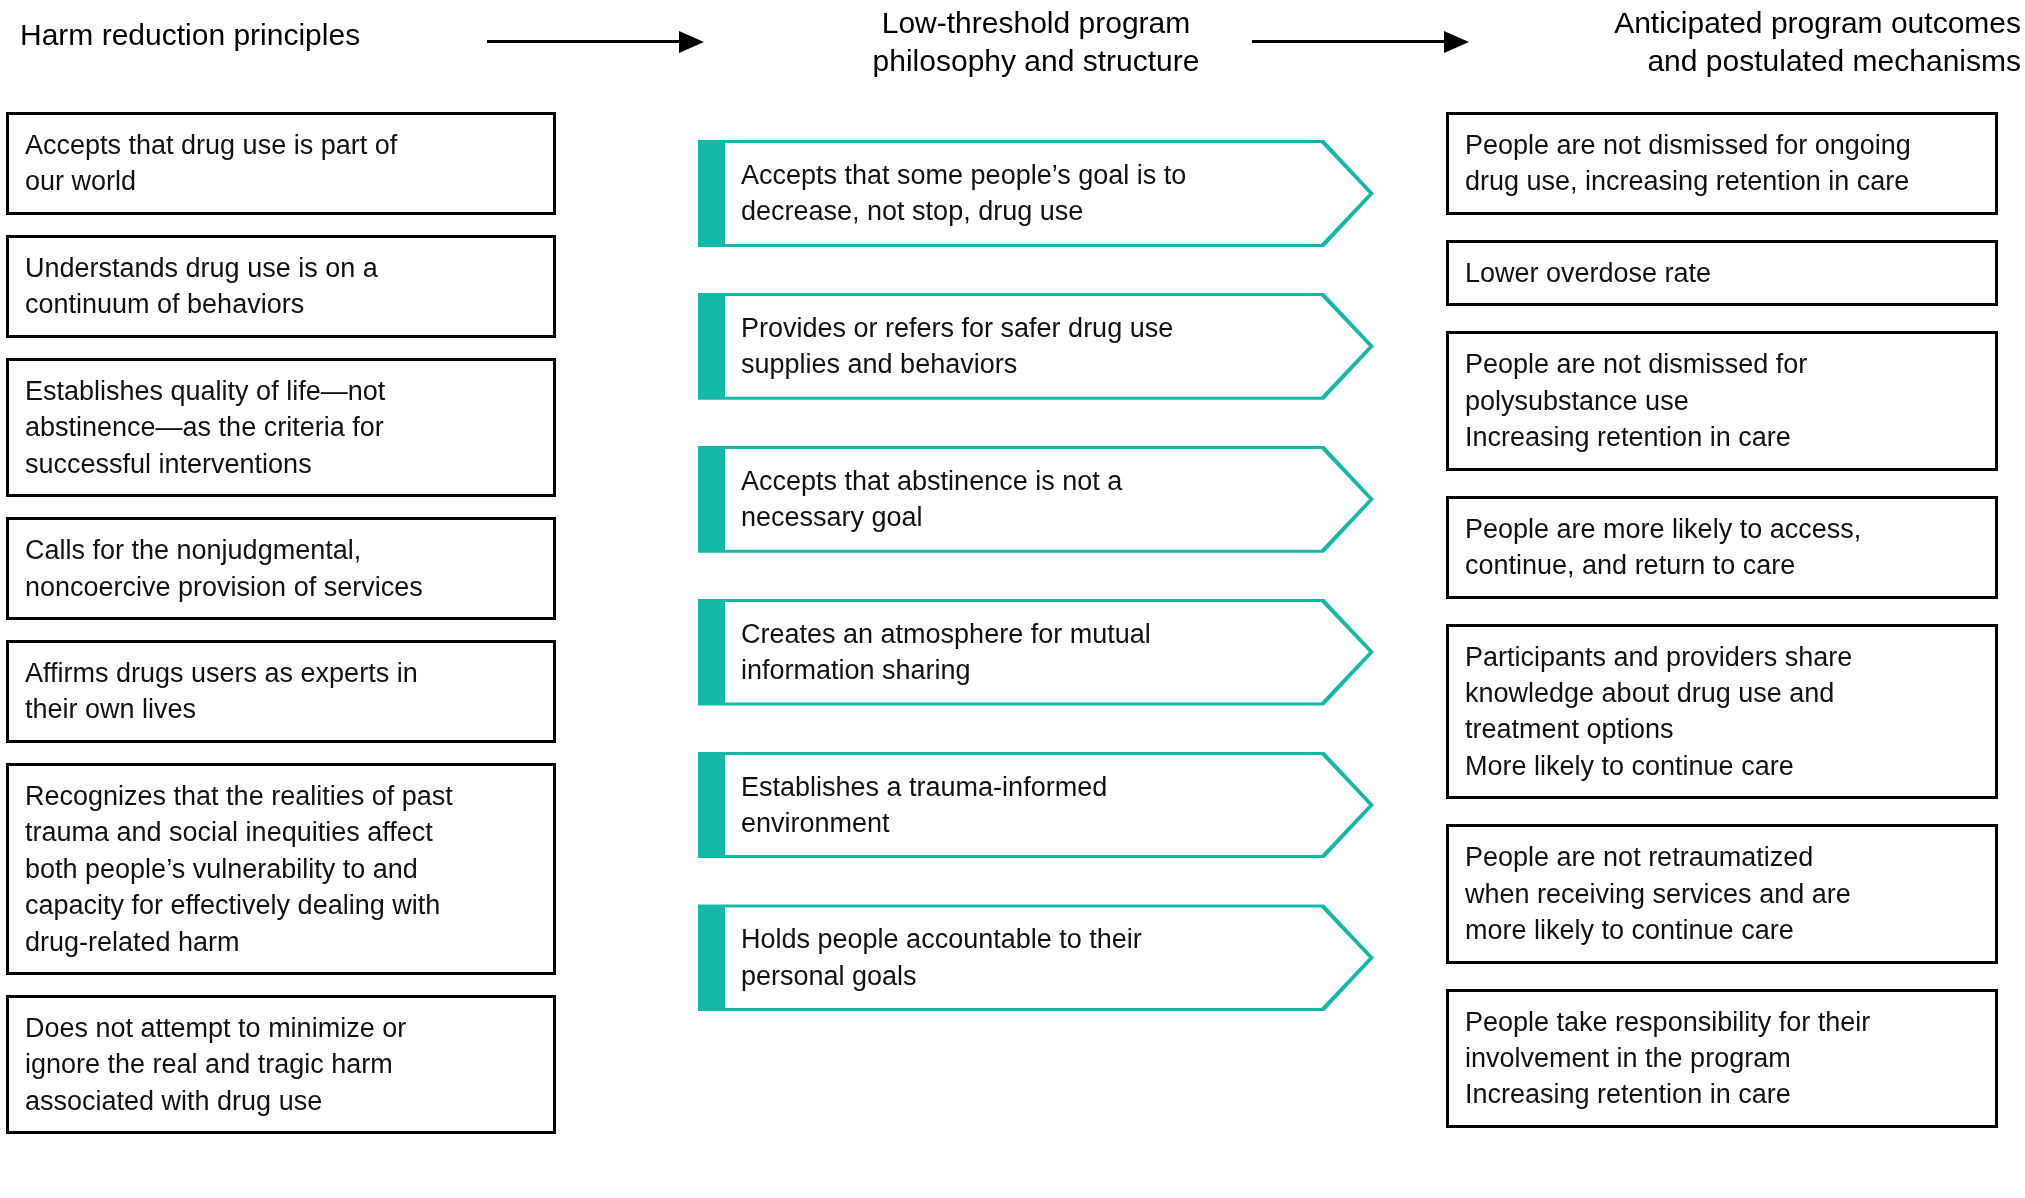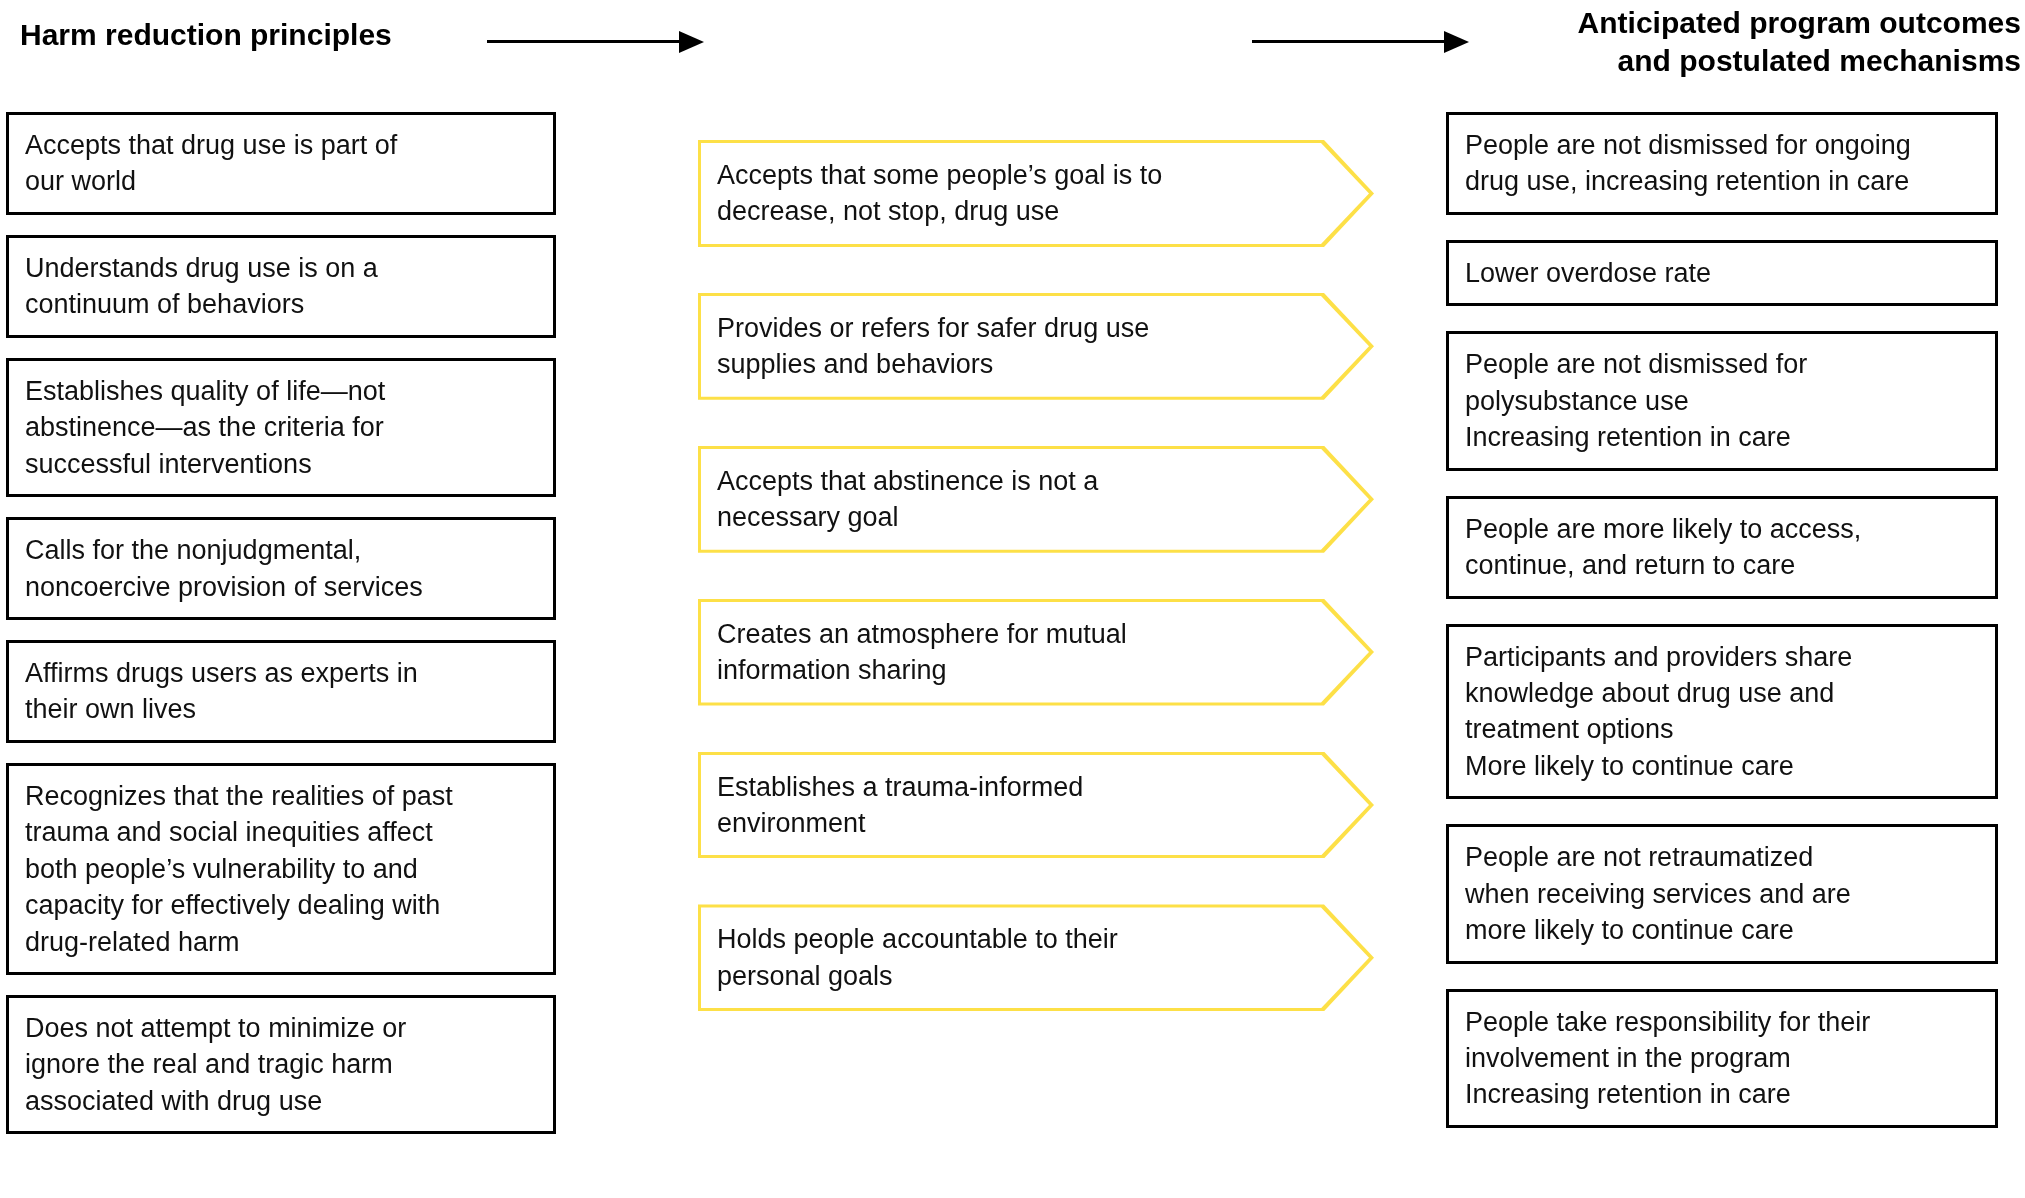--- a/index.html
+++ b/index.html
@@ -9,21 +9,21 @@
     height: 1198px;
     position: relative;
     overflow: hidden;
     font-family: "Liberation Sans", sans-serif;
     color: #111111;
   }
 
   
   .header { position: absolute; top: 0; left: 0; width: 100%; height: 112px; }
   .title {
-    font-weight: bold;
+    font-weight: normal;
     font-size: 30px;
     line-height: 1.28;
     white-space: pre-line;
     color: #000;
   }
   .title-left  { position: absolute; left: 20px;  top: 16px; }
   .title-mid   { position: absolute; left: 698px; width: 676px; top: 4px; text-align: center; }
   .title-right { position: absolute; left: 1441px; width: 580px; top: 4px; text-align: right; }
 
   .harrow { position: absolute; top: 40px; height: 3px; background: #000; }
@@ -52,42 +52,45 @@
     border: 3px solid #000;
     background: #fff;
     padding: 12px 16px;
     font-size: 27px;
     line-height: 1.35;
   }
   .box-text { white-space: pre-line; display: block; }
 
   
   .arrow-box {
-    background: #fde047;
+    background: #14b8a6;
     clip-path: polygon(0 0, calc(100% - 50px) 0, 100% 50%, calc(100% - 50px) 100%, 0 100%);
     display: flex;
+    padding-left: 24px;
   }
   .arrow-inner {
     flex: 1;
     margin: 3px 5px 3px 3px;
     background: #fff;
     clip-path: polygon(0 0, calc(100% - 48px) 0, 100% 50%, calc(100% - 48px) 100%, 0 100%);
     display: flex;
     align-items: center;
     padding: 14px 72px 14px 16px;
     font-size: 27px;
     line-height: 1.35;
   }
 </style>
 </head>
 <body>
 
 <div class="header">
   <div class="title title-left">Harm reduction principles</div>
   <div class="harrow harrow1"></div>
+  <div class="title title-mid">Low-threshold program
+philosophy and structure</div>
   <div class="harrow harrow2"></div>
   <div class="title title-right">Anticipated program outcomes
 and postulated mechanisms</div>
 </div>
 
 <div class="content">
 
   <div class="col col1">
     <div class="box">
         <span class="box-text">Accepts that drug use is part of

